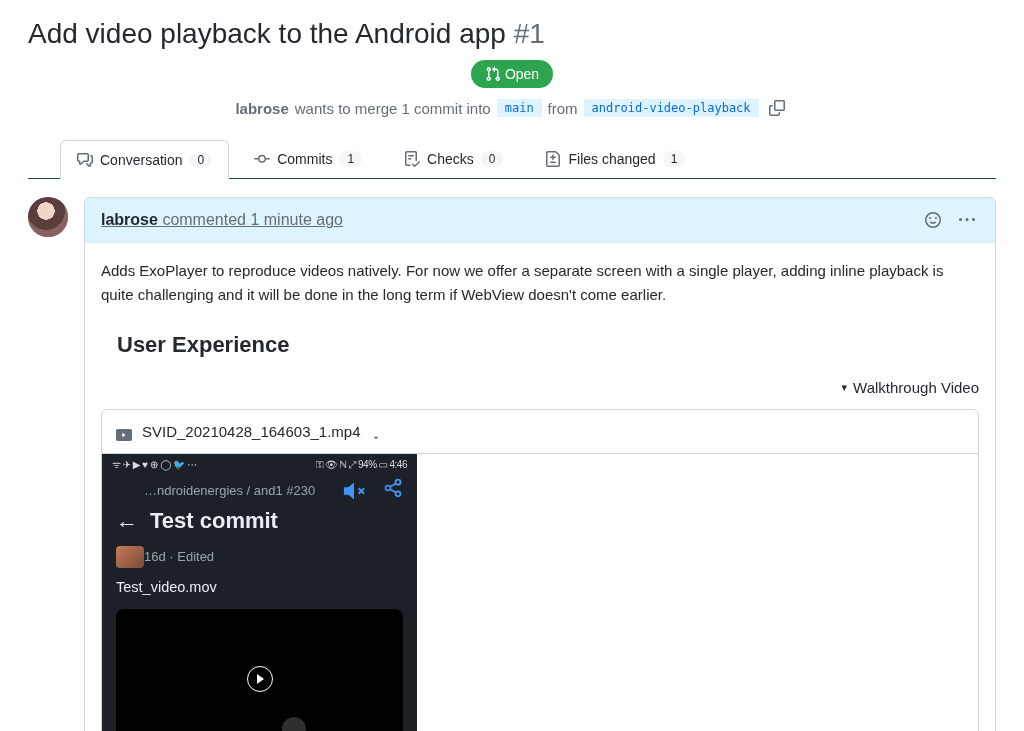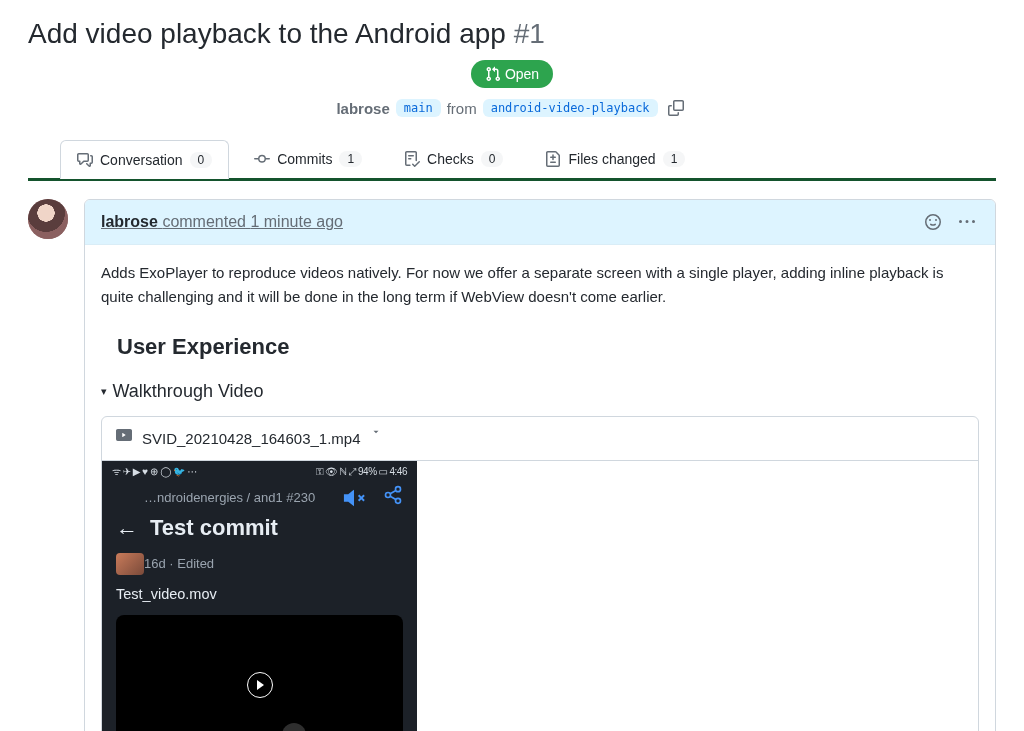--- a/index.html
+++ b/index.html
@@ -6,43 +6,43 @@
 body { font-family: -apple-system, BlinkMacSystemFont, "Segoe UI", Helvetica, Arial, sans-serif; color: #24292f; background: #fff; font-size: 14px; }
 .container { padding: 16px 28px; max-width: 1024px; }
 .pr-title { font-size: 28px; font-weight: 400; margin-bottom: 8px; line-height: 1.3; }
 .pr-title .pr-name { color: #24292f; }
 .pr-title .pr-number { color: #656d76; font-weight: 300; }
 .pr-meta { display: flex; align-items: center; gap: 8px; margin-bottom: 20px; flex-wrap: wrap; flex-direction: column; }
 .state-badge { display: inline-flex; align-items: center; gap: 4px; background: #2da44e; color: #fff; padding: 6px 14px; border-radius: 999px; font-weight: 500; font-size: 14px; }
 .state-badge svg { fill: #fff; }
 .merge-info { color: #656d76; font-size: 15px; display: inline-flex; align-items: center; gap: 6px; flex-wrap: wrap; }
 .merge-info .author { color: #656d76; font-weight: 600; }
-.branch-pill { background: #ddf4ff; color: #0969da; padding: 2px 8px; border-radius: 6px; font-family: ui-monospace, SFMono-Regular, Menlo, monospace; font-size: 12px; }
+.branch-pill { background: #ddf4ff; color: #0969da; padding: 2px 8px; border-radius: 0; font-family: ui-monospace, SFMono-Regular, Menlo, monospace; font-size: 12px; }
 .copy-btn { background: none; border: none; padding: 4px; cursor: pointer; color: #656d76; display: inline-flex; }
-.tabs { display: flex; border-bottom: 3px solid #14532d; gap: 8px; margin-bottom: 18px; padding-left: 32px; }
+.tabs { display: flex; border-bottom: 1px solid #14532d; gap: 8px; margin-bottom: 18px; padding-left: 32px; }
 .tab { display: flex; align-items: center; gap: 7px; padding: 10px 16px; border: 1px solid transparent; border-radius: 6px 6px 0 0; cursor: pointer; color: #24292f; font-size: 14px; position: relative; }
 .tab.active { background: #fff; border-color: #d0d7de; border-bottom-color: #fff; margin-bottom: -1px; }
 .tab svg { fill: #656d76; }
 .counter { background: #afb8c120; color: #24292f; border-radius: 999px; padding: 1px 8px; font-size: 12px; font-weight: 500; min-width: 20px; text-align: center; }
 .timeline { display: flex; gap: 16px; }
 .avatar { width: 40px; height: 40px; border-radius: 50%; background: linear-gradient(135deg, #d4a5a5, #8b6969); flex-shrink: 0; overflow: hidden; position: relative; }
 .avatar::after { content:''; position:absolute; inset:0; background: radial-gradient(circle at 45% 35%, #f0d5c8 0%, #f0d5c8 25%, #5a3d3d 26%, #5a3d3d 55%, #8b6060 56%); }
 .comment-box { flex: 1; border: 1px solid #d0d7de; border-radius: 6px; overflow: hidden; }
 .comment-header { background: #ddf4ff; padding: 10px 16px; display: flex; justify-content: space-between; align-items: center; border-bottom: 1px solid #d0d7de40; }
 .comment-header-left { color: #656d76; font-size: 16px; text-decoration: underline; }
 .comment-header-left .author { color: #24292f; font-weight: 600; }
 .comment-header-right { display: flex; gap: 10px; align-items: center; }
 .icon-btn { background: none; border: none; padding: 4px; cursor: pointer; color: #656d76; display: flex; }
 .comment-body { padding: 16px; font-size: 15px; line-height: 1.55; }
 .comment-body p { margin-bottom: 18px; }
 .comment-body h2 { font-size: 22px; font-weight: 600; margin: 22px 16px 14px; }
-.details-summary { display: flex; align-items: center; gap: 6px; cursor: pointer; font-size: 18px; margin-bottom: 10px; }
+.details-summary { display: flex; align-items: center; gap: 6px; cursor: pointer; font-size: 15px; margin-bottom: 10px; justify-content: flex-end; }
 .details-summary::before { content: '▾'; font-size: 11px; color: #24292f; }
 .video-card { border: 1px solid #d0d7de; border-radius: 6px; overflow: hidden; }
-.video-card-header { display: flex; align-items: flex-start; gap: 10px; padding: 10px 14px; border-bottom: 1px solid #d0d7de; font-size: 15px; }
+.video-card-header { display: flex; align-items: flex-end; gap: 10px; padding: 10px 14px; border-bottom: 1px solid #d0d7de; font-size: 15px; }
 .video-card-header svg { fill: #656d76; }
 .mobile-shot { width: 315px; background: #1c2128; color: #e7edf3; font-family: -apple-system, sans-serif; }
 .status-bar { display: flex; justify-content: space-between; padding: 3px 10px; font-size: 10px; color: #d6dde4; align-items: center; }
 .status-icons { display: flex; gap: 2px; letter-spacing: -0.5px; }
 .mobile-header { padding: 2px 14px 4px; }
 .breadcrumb-row { display:flex; justify-content: space-between; align-items:center; }
 .breadcrumb { color: #9aa4af; font-size: 13px; padding-left: 28px; }
 .mobile-title-row { display: flex; align-items: center; justify-content: space-between; margin-top: 0px; }
 .mobile-back { font-size: 22px; color: #e7edf3; }
 .mobile-title { font-size: 22px; font-weight: 700; flex:1; margin-left: 12px; }
@@ -68,20 +68,21 @@
 
   <div class="pr-meta">
     <span class="state-badge">
       <svg width="16" height="16" viewBox="0 0 16 16">
           <path d="M1.5 3.25a2.25 2.25 0 1 1 3 2.122v5.256a2.251 2.251 0 1 1-1.5 0V5.372A2.25 2.25 0 0 1 1.5 3.25Zm5.677-.177L9.573.677A.25.25 0 0 1 10 .854V2.5h1A2.5 2.5 0 0 1 13.5 5v5.628a2.251 2.251 0 1 1-1.5 0V5a1 1 0 0 0-1-1h-1v1.646a.25.25 0 0 1-.427.177L7.177 3.427a.25.25 0 0 1 0-.354ZM3.75 2.5a.75.75 0 1 0 0 1.5.75.75 0 0 0 0-1.5Zm0 9.5a.75.75 0 1 0 0 1.5.75.75 0 0 0 0-1.5Zm8.25.75a.75.75 0 1 0 1.5 0 .75.75 0 0 0-1.5 0Z"></path>
         </svg>
       <span>Open</span>
     </span>
     <span class="merge-info">
       <span class="author">labrose</span>
+      <span>wants to merge 1 commit into</span>
       <span class="branch-pill">main</span>
       <span>from</span>
       <span class="branch-pill">android-video-playback</span>
       <button class="copy-btn">
         <svg width="16" height="16" viewBox="0 0 16 16" fill="currentColor">
             <path d="M0 6.75C0 5.784.784 5 1.75 5h1.5a.75.75 0 0 1 0 1.5h-1.5a.25.25 0 0 0-.25.25v7.5c0 .138.112.25.25.25h7.5a.25.25 0 0 0 .25-.25v-1.5a.75.75 0 0 1 1.5 0v1.5A1.75 1.75 0 0 1 9.25 16h-7.5A1.75 1.75 0 0 1 0 14.25Z"></path>
             <path d="M5 1.75C5 .784 5.784 0 6.75 0h7.5C15.216 0 16 .784 16 1.75v7.5A1.75 1.75 0 0 1 14.25 11h-7.5A1.75 1.75 0 0 1 5 9.25Zm1.75-.25a.25.25 0 0 0-.25.25v7.5c0 .138.112.25.25.25h7.5a.25.25 0 0 0 .25-.25v-7.5a.25.25 0 0 0-.25-.25Z"></path>
           </svg>
       </button>
     </span>

